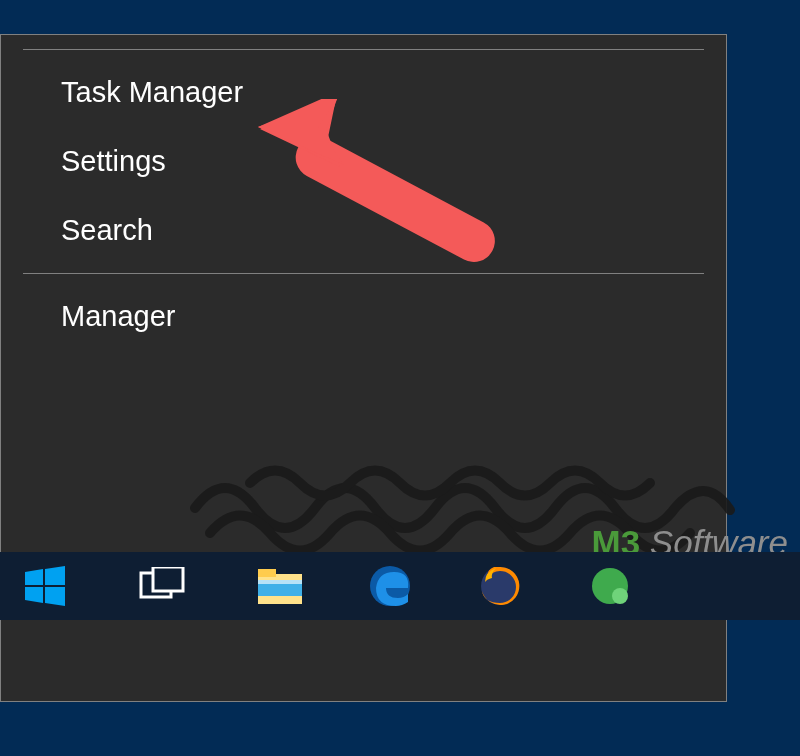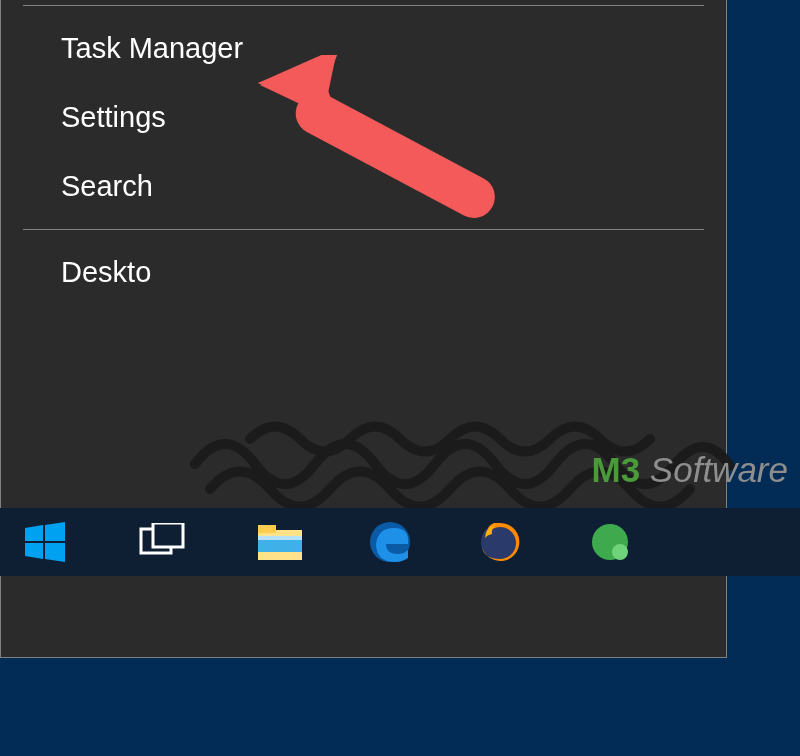--- a/index.html
+++ b/index.html
@@ -1,24 +1,24 @@
 <!DOCTYPE html>
 <html><head>
 <meta charset="utf-8">
 <style>
   html,body{margin:0;padding:0;width:800px;height:756px;overflow:hidden;background:#022b55;font-family:"Segoe UI",Arial,sans-serif;-webkit-font-smoothing:antialiased;}
-  .stage{position:relative;width:800px;height:576px;}
+  .stage{position:relative;width:800px;height:576px;margin-top:44px;}
   .ctxmenu{position:absolute;left:0;top:-10px;width:727px;height:668px;background:#2b2b2b;border:1px solid #808080;box-sizing:border-box;padding-top:6px;}
   .sep{height:1px;background:#808080;margin:8px 22px;}
   .mi{padding:18px 28px 18px 60px;color:#fff;font-size:29px;position:relative;cursor:default;}
   .mi .chev{position:absolute;right:30px;top:50%;transform:translateY(-50%);}
   .taskbar{position:absolute;left:0;bottom:0;width:800px;height:68px;background:linear-gradient(#0e1e33,#0e1e33);}
   .tb-item{position:absolute;bottom:0;height:68px;display:flex;align-items:center;justify-content:center;}
   .arrow{position:absolute;left:258px;top:55px;pointer-events:none;}
-  .wm-text{position:absolute;right:12px;bottom:86px;font-family:Segoe UI,Arial,sans-serif;font-size:35px;}
+  .wm-text{position:absolute;right:12px;bottom:57px;font-family:Segoe UI,Arial,sans-serif;font-size:35px;}
   .wm-text .m3{font-weight:700;}
   .scribble{position:absolute;left:190px;bottom:62px;pointer-events:none;}
 </style>
 </head>
 <body>
 
 <div class="stage">
 
   <div class="ctxmenu">
     <div class="sep"></div>
@@ -29,21 +29,21 @@
     <div class="mi">
       <span>Settings</span>
     </div>
     <div class="mi">
       <span>Search</span>
     </div>
 
     <div class="sep"></div>
 
     <div class="mi">
-      <span>Deskto</span>
+      <span>Manager</span>
     </div>
   </div>
 
   <svg class="arrow" width="280" height="200" viewBox="0 0 280 200">
     <g fill="#f45a59">
 
       <rect x="50" y="30" width="220" height="42" rx="21" transform="rotate(28 50 30)"></rect>
 
       <polygon points="0,28 78,0 68,48 78,58 0,28" transform="translate(0,0) rotate(0)"></polygon>
       <polygon points="0,30 80,-8 66,30 80,68 0,30" transform="translate(2,0)"></polygon>

